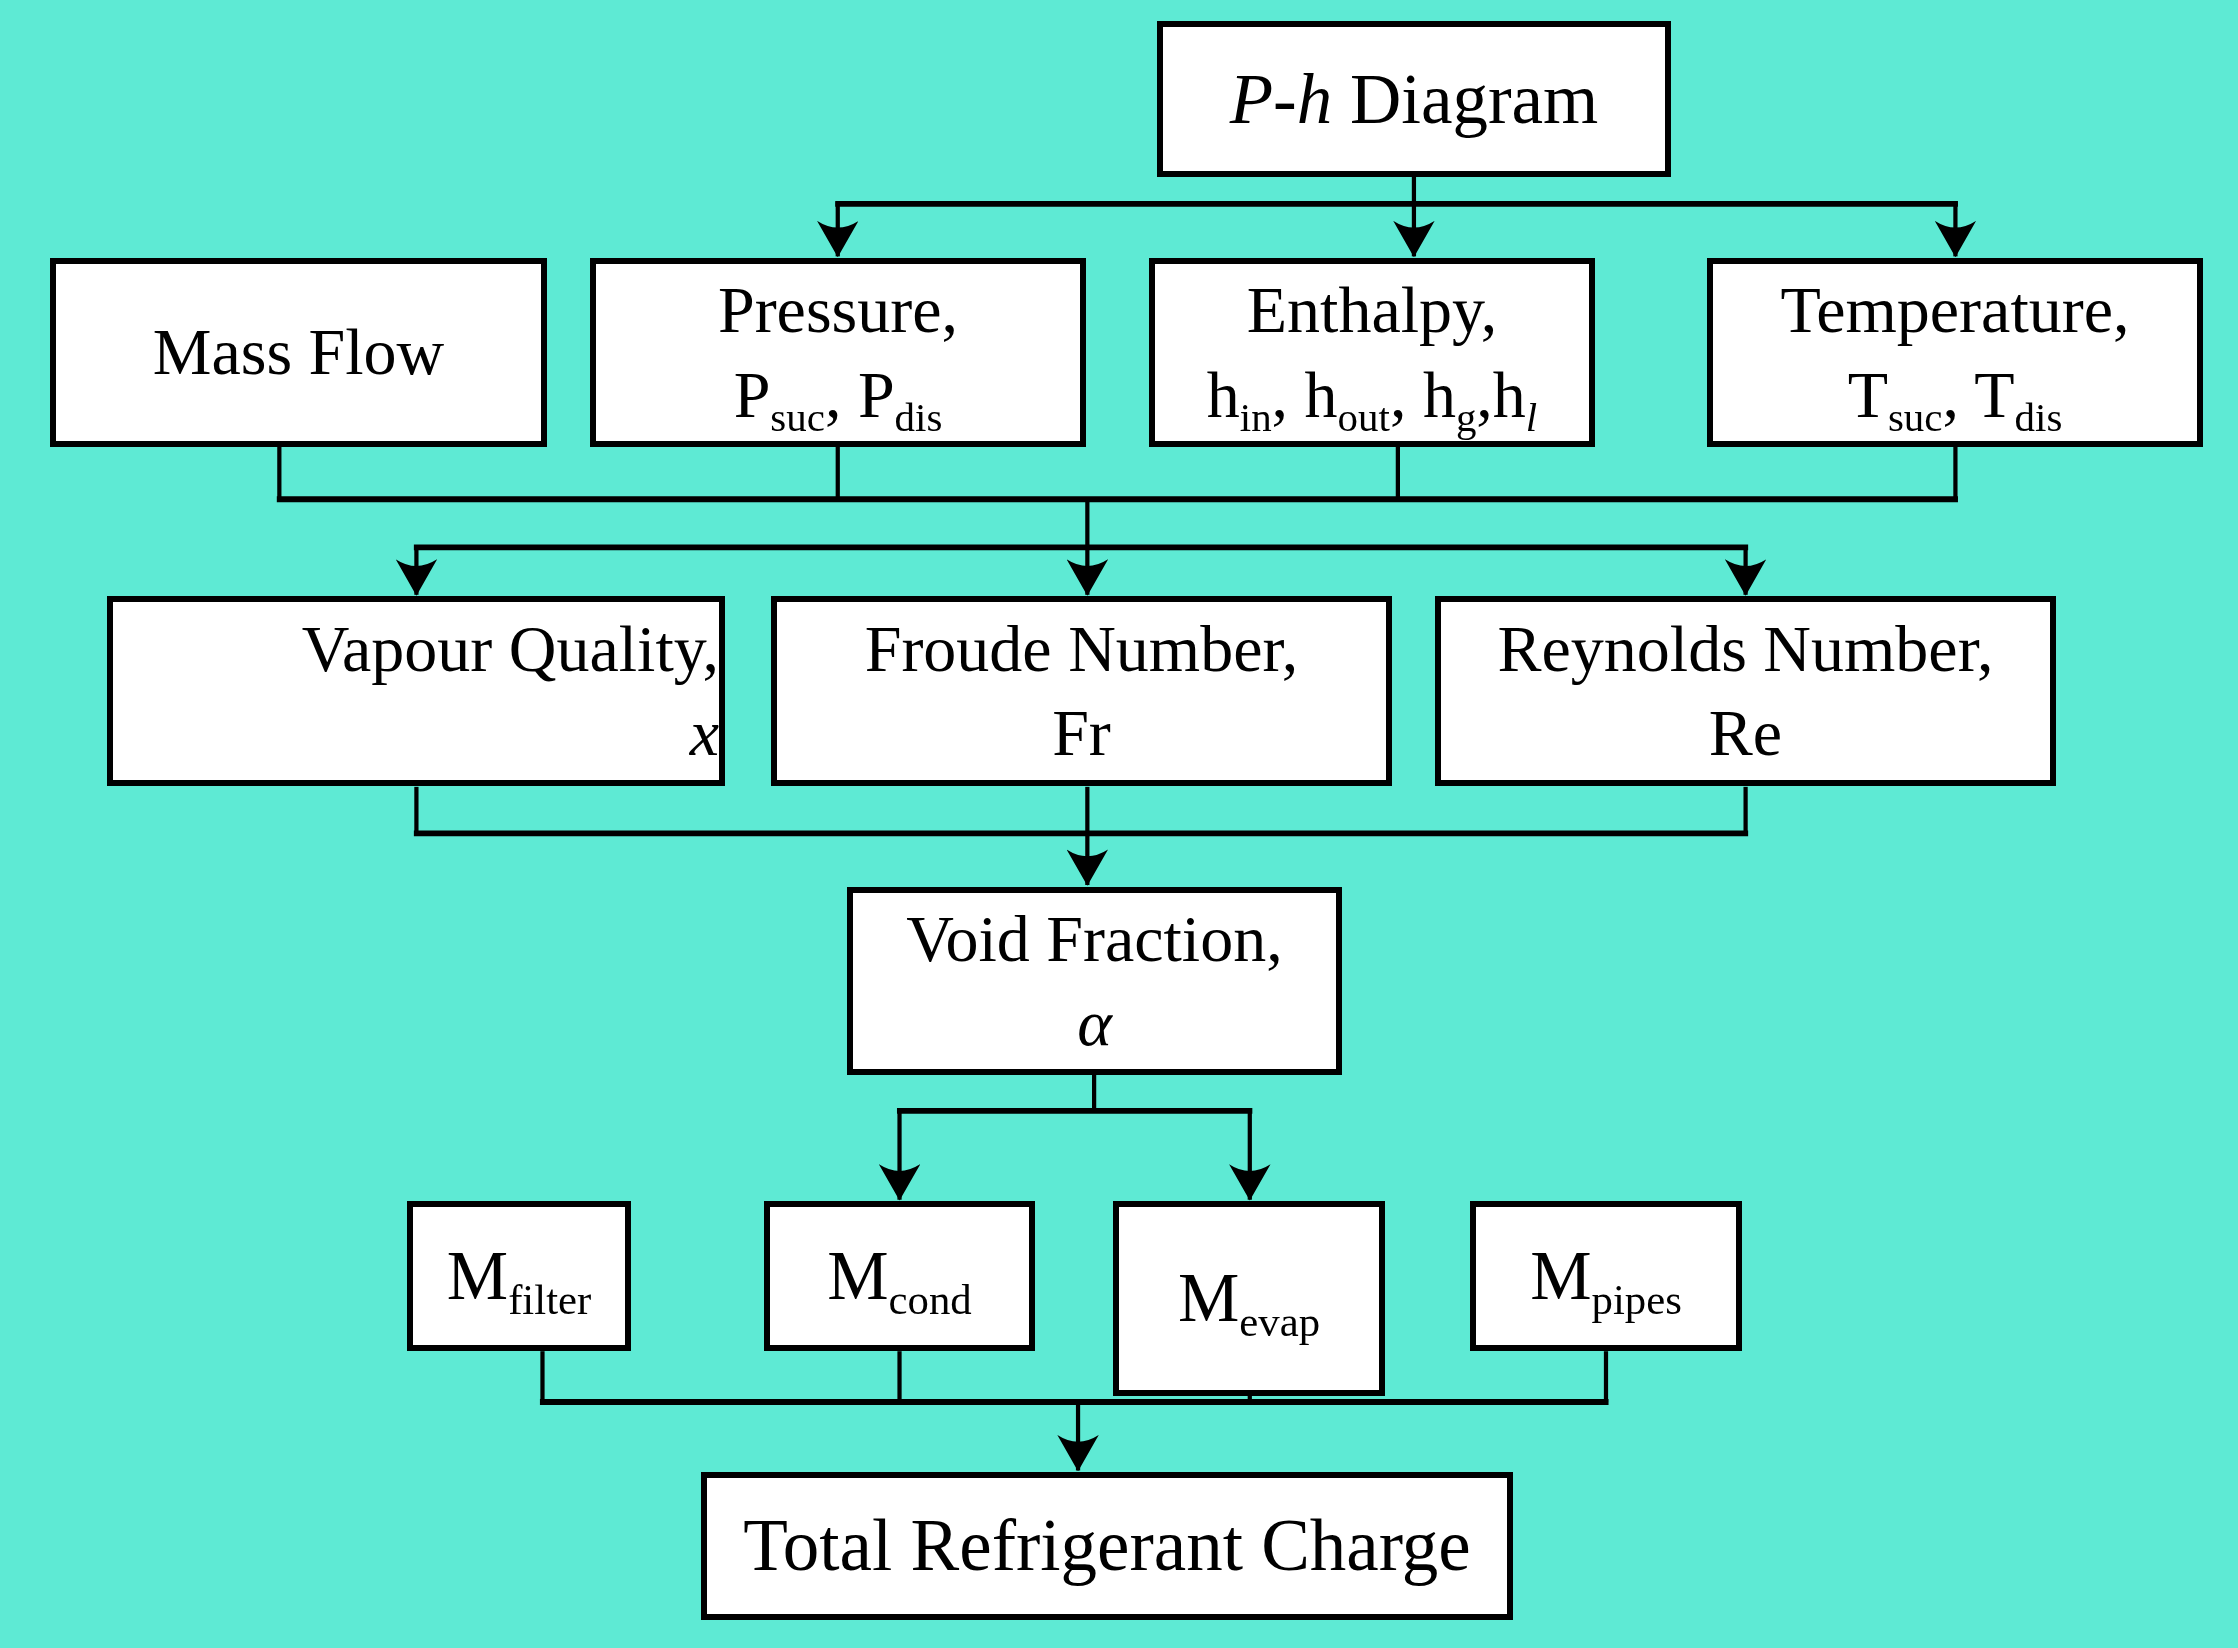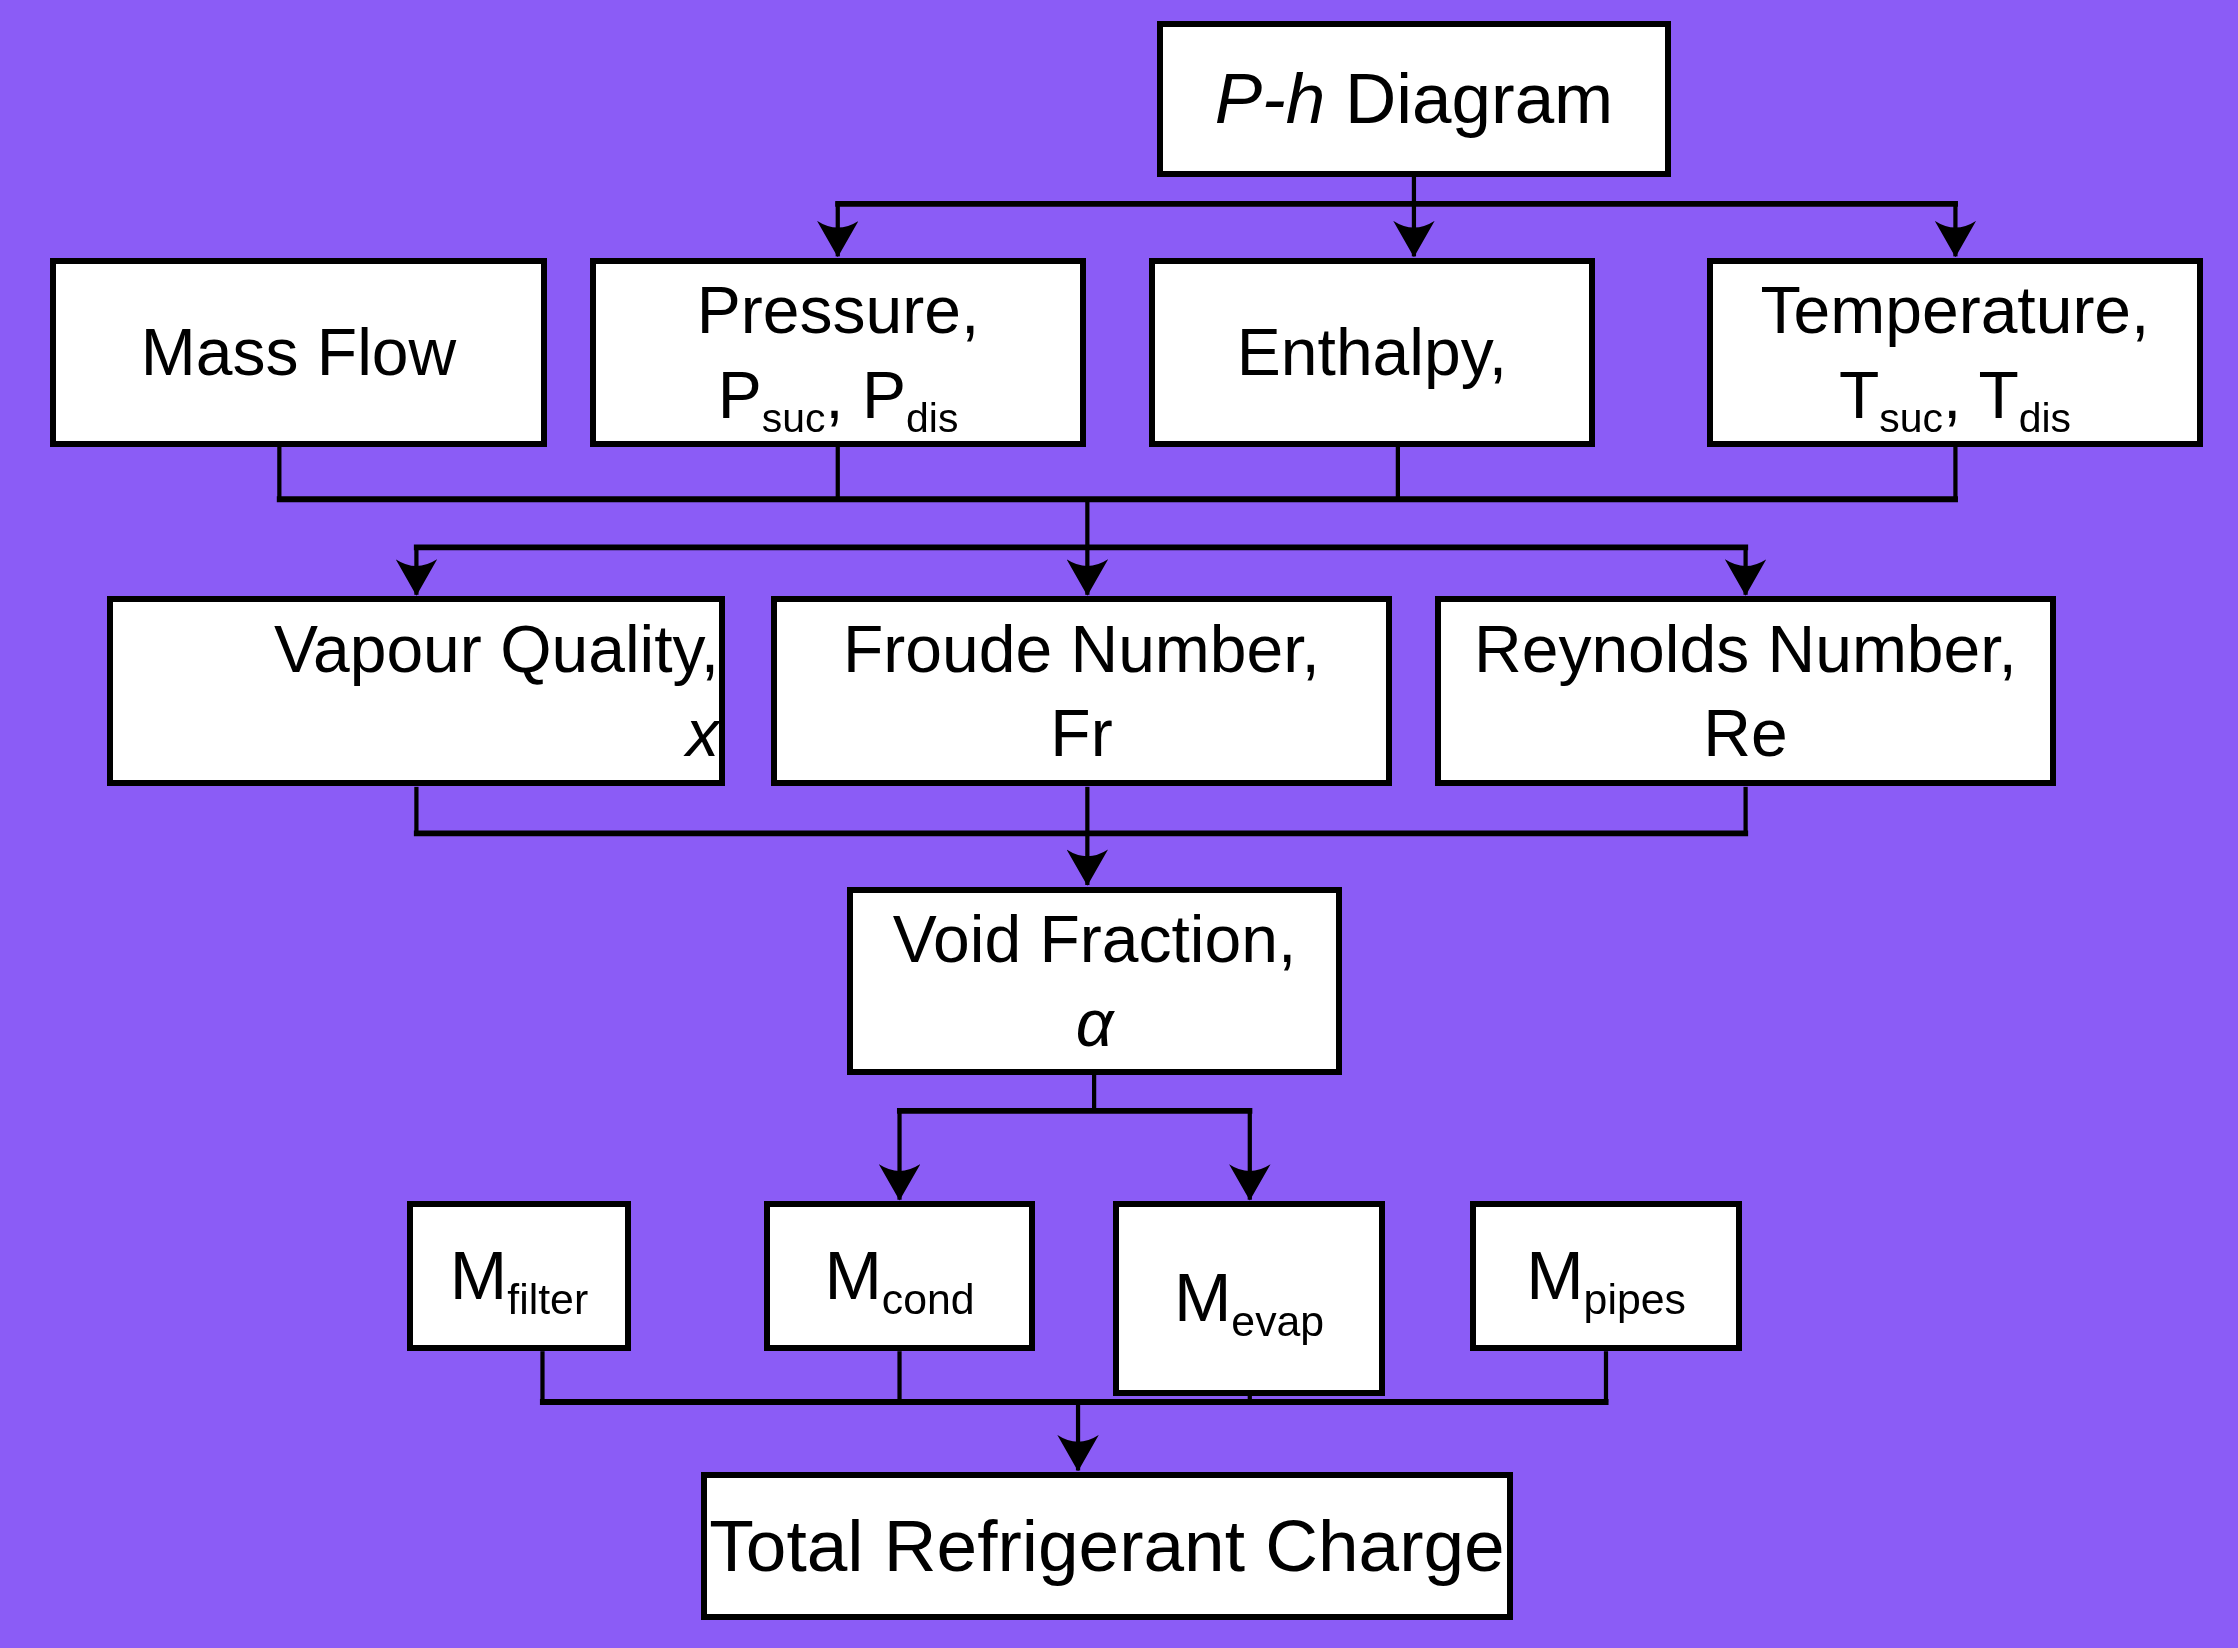--- a/index.html
+++ b/index.html
@@ -1,21 +1,21 @@
 <!DOCTYPE html>
 <html style="font-size:13.5px"><head>
 <meta charset="utf-8">
 <style>
   html, body { margin: 0; padding: 0; background: #ffffff; }
   #canvas {
     position: relative;
     width: 2239px;
     height: 1649px;
-    background: #8b5cf6;
-    font-family: Liberation Sans, sans-serif;
+    background: #5eead4;
+    font-family: Liberation Serif, serif;
     color: #000000;
   }
   svg.connectors {
     position: absolute;
     left: 0; top: 0;
     width: 2239px; height: 1649px;
   }
   .box {
     position: absolute;
     box-sizing: border-box;
@@ -115,20 +115,21 @@
     <div class="line">Mass Flow</div>
   </div>
 
   <div class="box" id="box-pressure">
     <div class="line">Pressure,</div>
     <div class="line"><span>P</span><sub>suc</sub><span>, P</span><sub>dis</sub></div>
   </div>
 
   <div class="box" id="box-enthalpy">
     <div class="line">Enthalpy,</div>
+    <div class="line"><span>h</span><sub>in</sub><span>, h</span><sub>out</sub><span>, h</span><sub>g</sub><span>,h</span><sub class="it">l</sub></div>
   </div>
 
   <div class="box" id="box-temp">
     <div class="line">Temperature,</div>
     <div class="line"><span>T</span><sub>suc</sub><span>, T</span><sub>dis</sub></div>
   </div>
 
   <div class="box" id="box-vapour">
     <div class="line">Vapour Quality,</div>
     <div class="line it">x</div>

